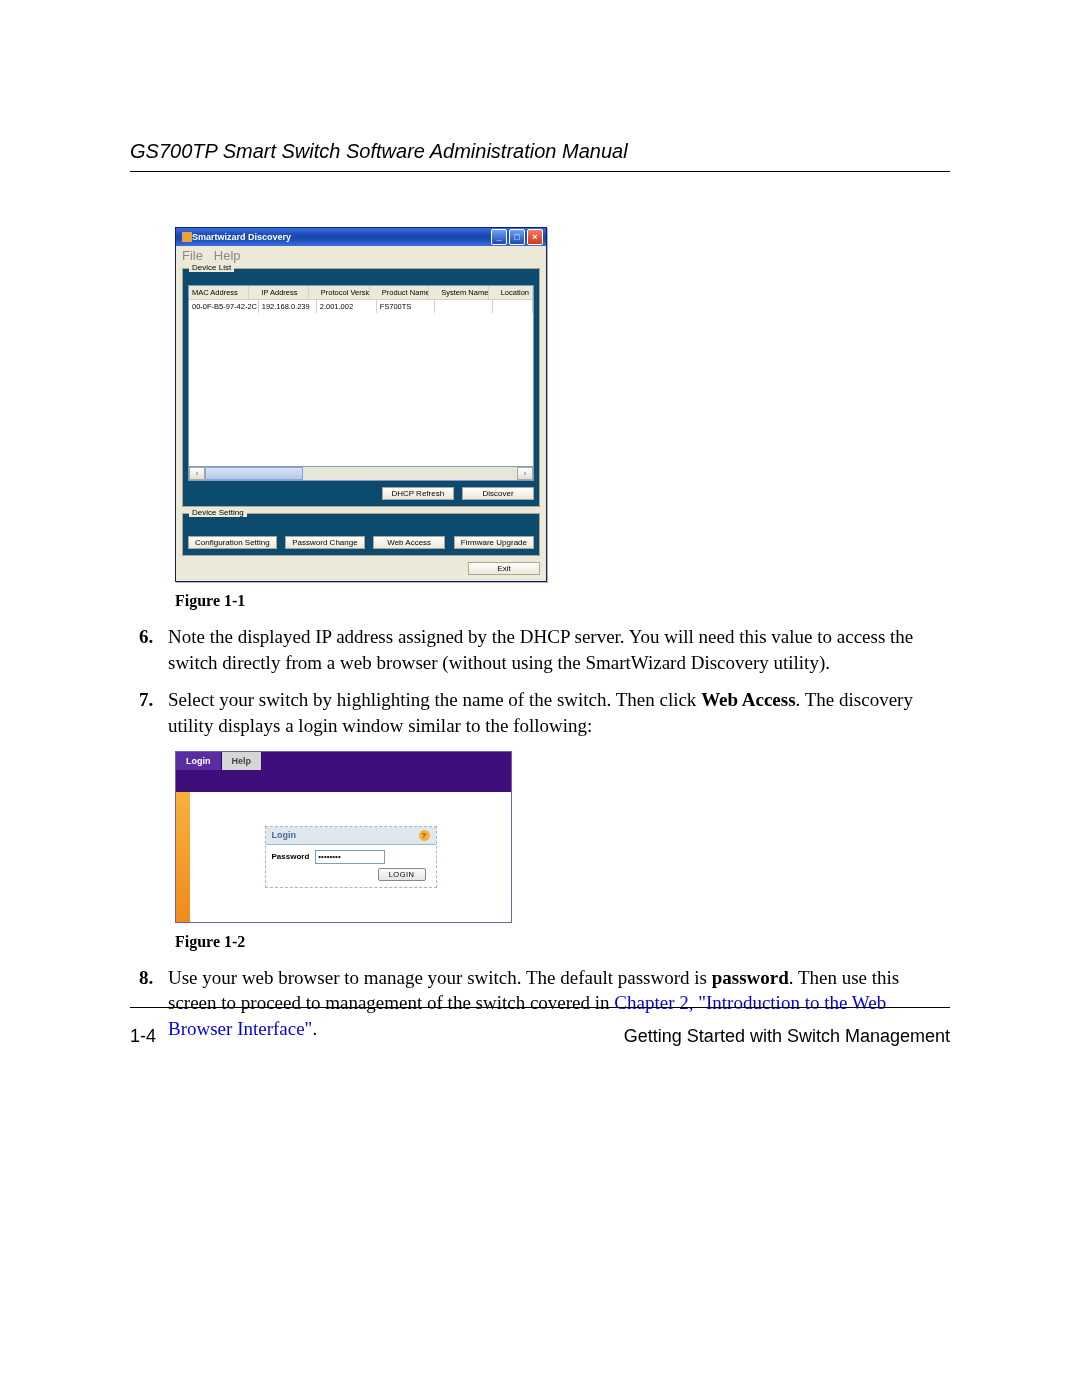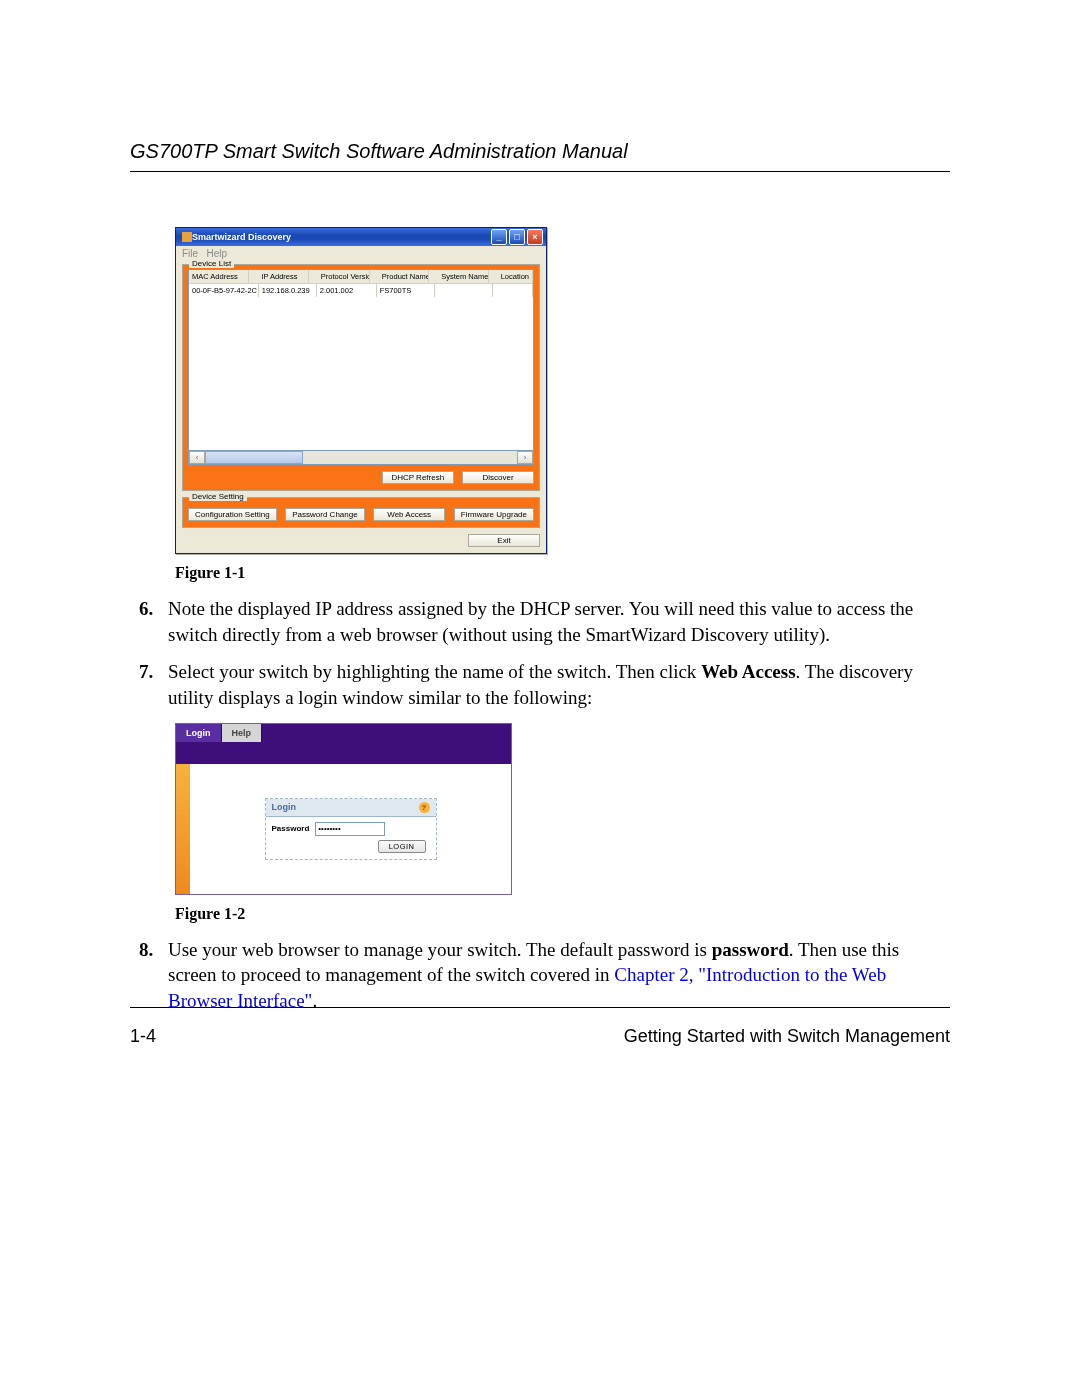--- a/index.html
+++ b/index.html
@@ -89,27 +89,27 @@
     background: linear-gradient(#6fa4f6, #1b49b3);
     border: 1px solid #fff; border-radius: 2px;
     display: flex; align-items: center; justify-content: center;
     font-size: 9px; color: #fff;
   }
   .tb-btn.close { background: linear-gradient(#f87a5a, #c83a1e); }
   .menubar {
     padding: 2px 6px;
     color: #8a8a8a;
     background: #ece9d8;
-    font-size: 10px;
+    font-size: 13px;
   }
   .fieldset {
     border: 1px solid #aca899;
     margin: 3px 6px 6px 6px;
-    padding: 4px 5px 6px 5px;
-    background: #f97316;
+    padding: 16px 5px 6px 5px;
+    background: #0c4a6e;
     position: relative;
   }
   .fieldset .legend {
     position: absolute;
     top: -6px; left: 6px;
     background: #ece9d8;
     padding: 0 3px;
     font-size: 8px;
   }
   .list-box {

